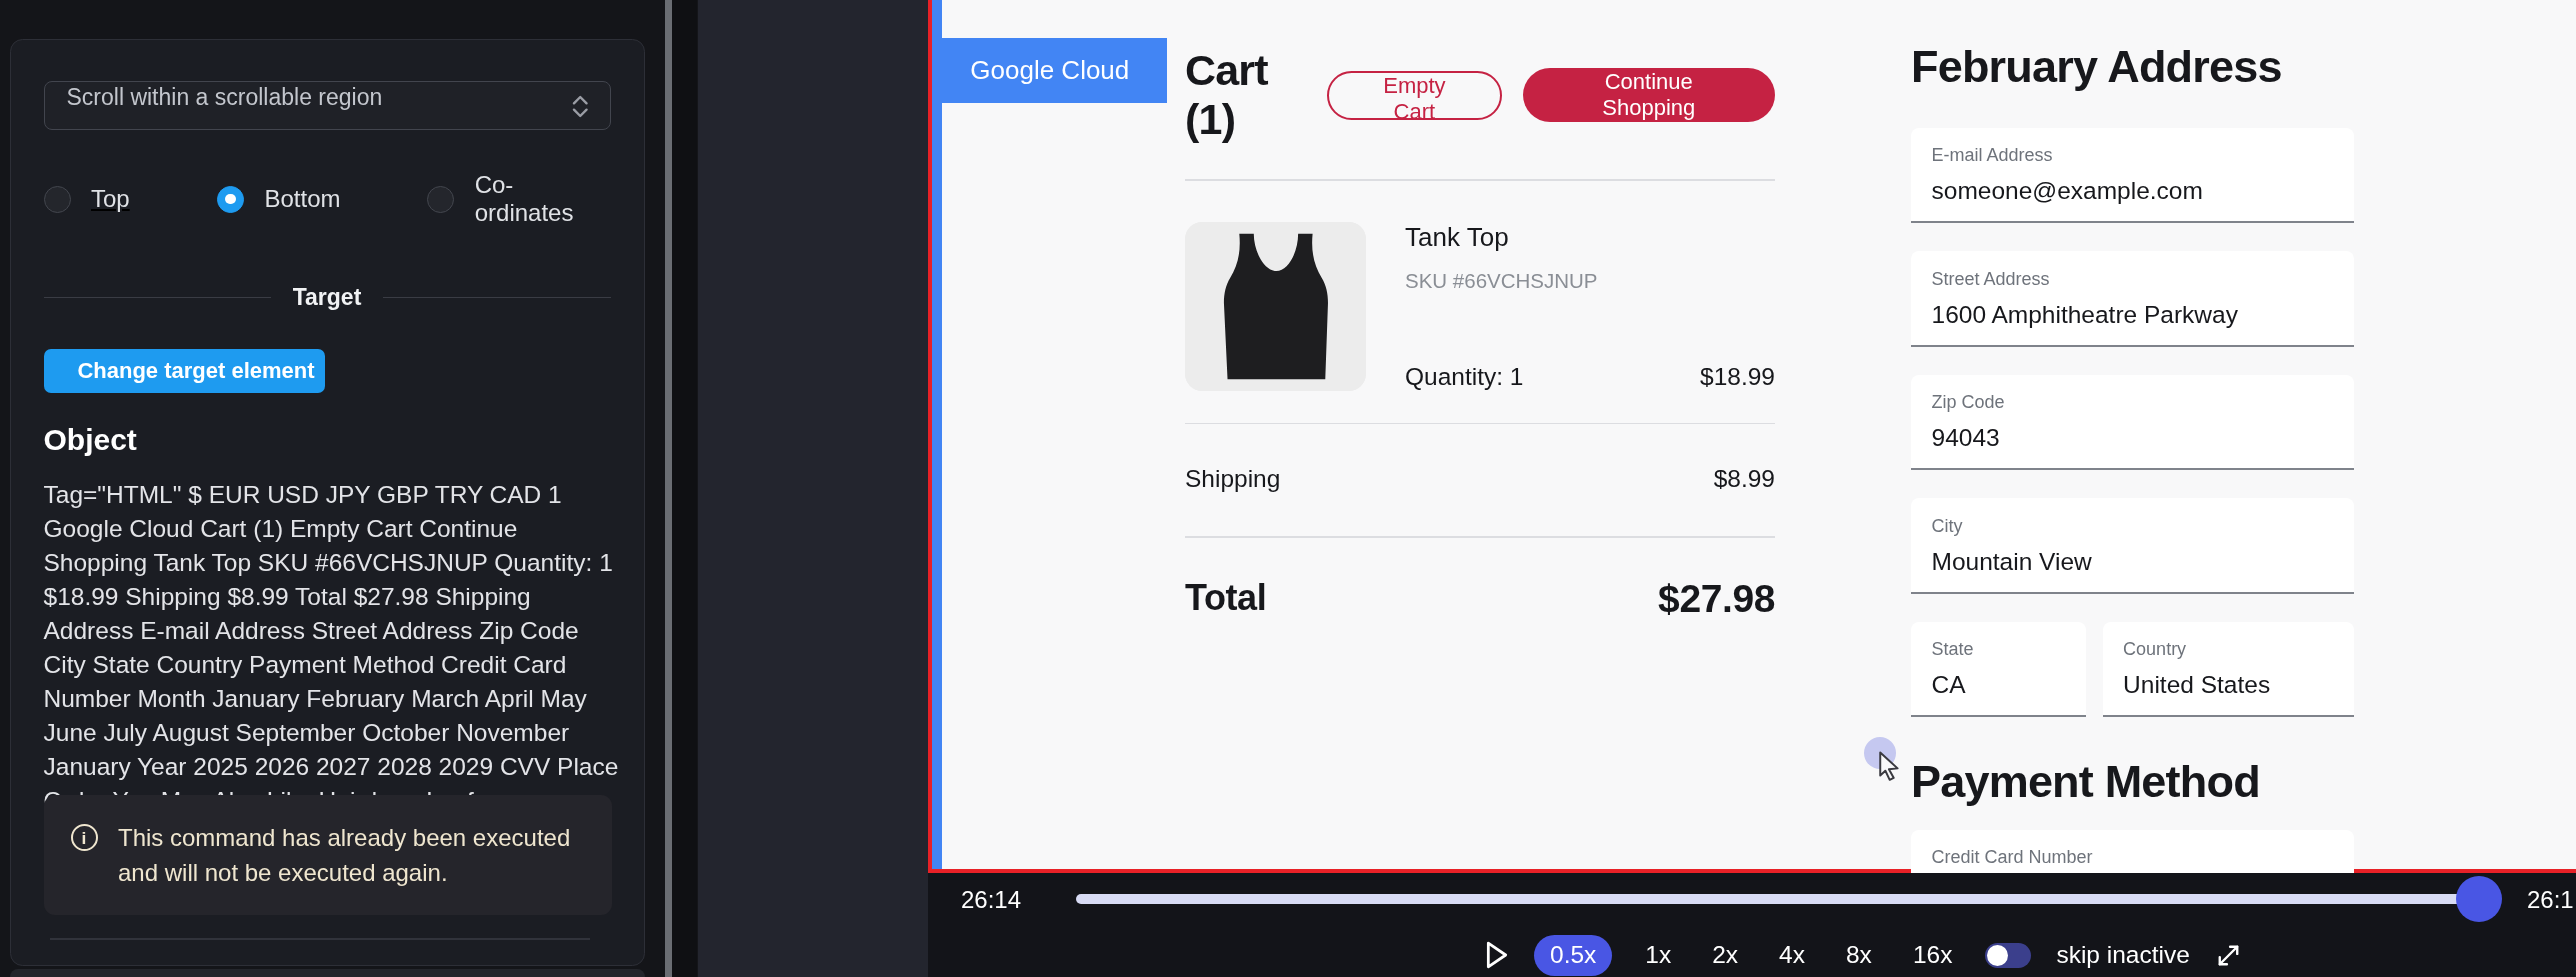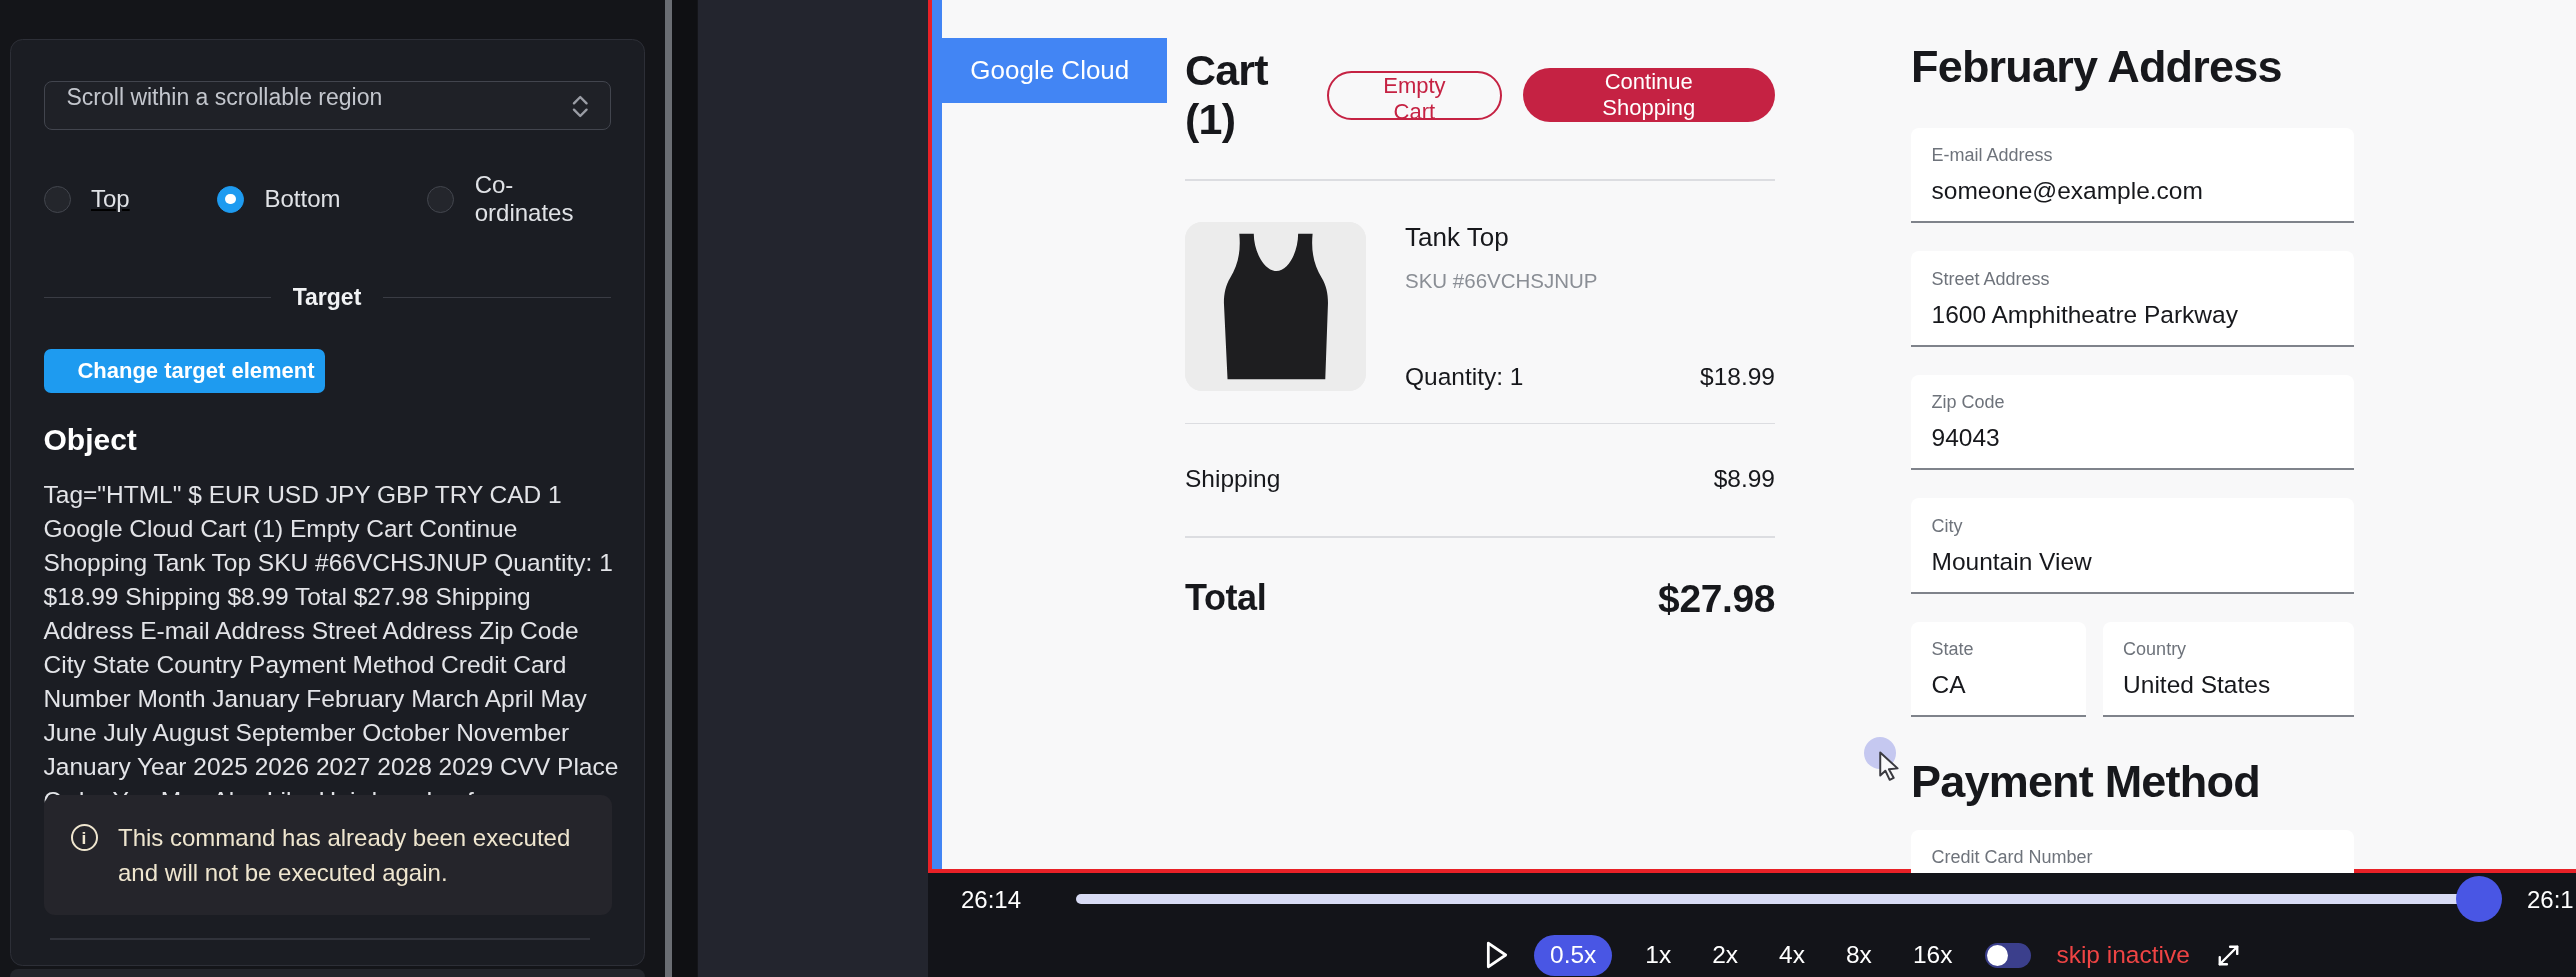--- a/index.html
+++ b/index.html
@@ -123,21 +123,21 @@
   .time-left { position:absolute; left:33px; top:13.4px; color:#fff; font-size:24px; }
   .track { position:absolute; left:148px; top:21px; width:1405px; height:10.3px; border-radius:5.5px; background:#d8dbf4; }
   .scrub-handle { position:absolute; left:1528px; top:3.2px; width:46px; height:46px; border-radius:50%; background:#4956e4; cursor:pointer; }
   .time-right { position:absolute; left:1599px; top:13.4px; color:#fff; font-size:24px; white-space:nowrap; }
   .controls-row { position:absolute; left:557px; top:62px; display:flex; align-items:center; }
   .ctrl-gap { margin-left:25px; }
   .speed-btn { color:#fff; font-size:24.5px; cursor:pointer; padding:6.3px 8px; border-radius:20.5px; }
   .speed-btn.sel { background:#4956e4; padding:6.3px 16px; }
   .toggle { position:relative; width:46px; height:24.5px; border-radius:12.6px; background:#3b3f8c; cursor:pointer; }
   .toggle .knob { position:absolute; left:1.6px; top:1.6px; width:21px; height:21px; border-radius:50%; background:#fff; }
-  .skip-label { color:#ef4444; font-size:24.5px; }
+  .skip-label { color:#ffffff; font-size:24.5px; }
 </style>
 </head>
 <body>
 
 <div id="app">
 
   <div class="sidebar-card">
     <div class="cmd-select">
       <span class="value">Scroll within a scrollable region</span>
       <span class="chev">

